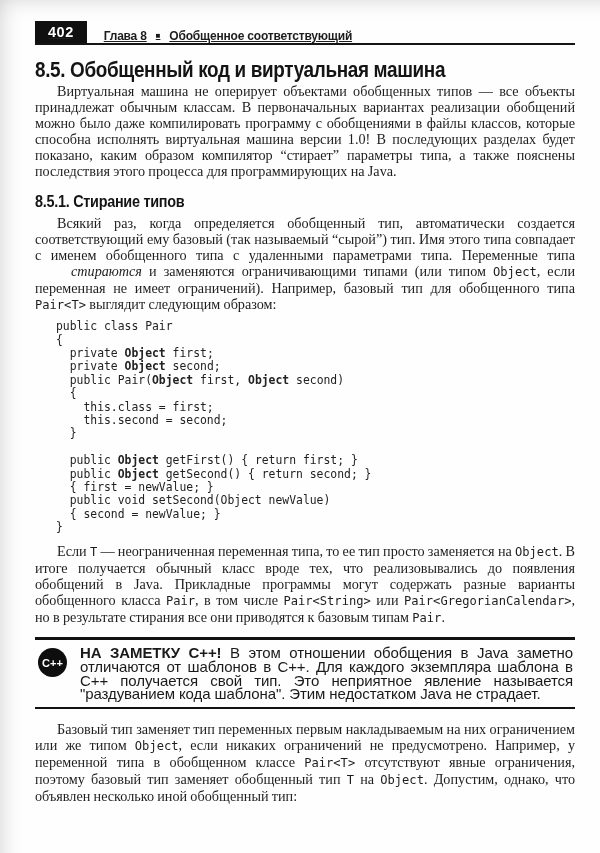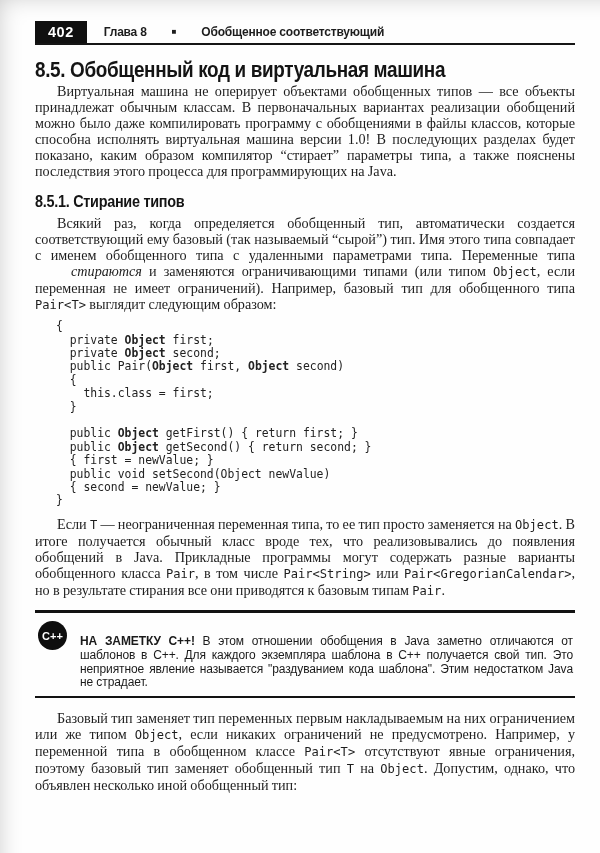--- a/index.html
+++ b/index.html
@@ -13,35 +13,36 @@
   }
   .page {
     position:absolute; inset:0;
     background:#fefefe;
     box-shadow: inset 16px 14px 24px -18px rgba(0,0,0,0.22);
   }
   .content { padding:21px 25px 0 35px; }
 
   
   .header-row {
-    display:flex; align-items:center;
+    display:flex; align-items:flex-end;
     border-bottom:2px solid #151515;
+    text-decoration:underline;
   }
   .pagenum {
     background:#101010; color:#ffffff;
     font-family:"Liberation Sans", sans-serif;
     font-weight:bold; font-size:14.5px;
     padding:3px 13px 3px 13px;
     display:flex; align-items:center;
     letter-spacing:0.5px;
   }
   .chapter {
     font-family:"Liberation Sans", sans-serif;
     font-weight:bold; font-size:12px;
-    display:flex; align-items:center; gap:25px;
+    display:flex; align-items:center; gap:9px;
     margin-left:17px;
     letter-spacing:-0.2px;
     white-space:nowrap;
   }
   .sq { font-size:8px; position:relative; top:-1px; }
 
   
   h1.sec {
     font-family:"Liberation Sans", sans-serif;
     font-weight:bold; font-size:21.5px;
@@ -90,25 +91,24 @@
   .note-icon {
     flex:0 0 29px; width:29px; height:29px;
     background:#0e0e0e; border-radius:50%;
     color:#fff; font-family:"Liberation Sans", sans-serif;
     font-weight:bold; font-size:11px;
     display:flex; align-items:center; justify-content:center;
     margin-top:2px; letter-spacing:0;
   }
   .note-text {
     font-family:"Liberation Sans", sans-serif;
-    font-size:12px; line-height:13.7px;
+    font-size:15px; line-height:13.7px;
     text-align:justify; letter-spacing:-0.1px;
     color:#1a1a1a;
     padding-right:2px;
-    margin-top:16px;
   }
 </style>
 </head>
 <body>
 
 <div class="page">
   <div class="content">
 
     <div class="header-row">
       <div class="pagenum">402</div>
@@ -121,26 +121,28 @@
 
     <h1 class="sec">8.5. Обобщенный код и виртуальная машина</h1>
 
     <p class="body"><span>Виртуальная машина не оперирует объектами обобщенных типов — все объекты принадлежат обычным классам. В первоначальных вариантах реализации обобщений можно было даже компилировать программу с обобщениями в файлы классов, которые способна исполнять виртуальная машина версии 1.0! В последующих разделах будет показано, каким образом компилятор “стирает” параметры типа, а также пояснены последствия этого процесса для программирующих на Java.</span></p>
 
     <h2 class="subsec">8.5.1. Стирание типов</h2>
 
     <p class="body" style="margin-top:4px"><span>Всякий раз, когда определяется обобщенный тип, автоматически создается соответствующий ему базовый (так называемый “сырой”) тип. Имя этого типа совпадает с именем обобщенного типа с удаленными параметрами типа. Переменные типа </span><span class="i">стираются</span><span> и заменяются ограничивающими типами (или типом </span><span class="mono">Object</span><span>, если переменная не имеет ограничений). Например, базовый тип для обобщенного типа </span><span class="mono">Pair&lt;T&gt;</span><span> выглядит следующим образом:</span></p>
 
     <div class="code">
+        <div class="code-line"><span>public class Pair</span></div>
         <div class="code-line"><span>{</span></div>
         <div class="code-line"><span>  private </span><span class="b">Object</span><span> first;</span></div>
         <div class="code-line"><span>  private </span><span class="b">Object</span><span> second;</span></div>
         <div class="code-line"><span>  public Pair(</span><span class="b">Object</span><span> first, </span><span class="b">Object</span><span> second)</span></div>
         <div class="code-line"><span>  {</span></div>
         <div class="code-line"><span>    this.class = first;</span></div>
+        <div class="code-line"><span>    this.second = second;</span></div>
         <div class="code-line"><span>  }</span></div>
         <div class="code-line">&nbsp;</div>
         <div class="code-line"><span>  public </span><span class="b">Object</span><span> getFirst() { return first; }</span></div>
         <div class="code-line"><span>  public </span><span class="b">Object</span><span> getSecond() { return second; }</span></div>
         <div class="code-line"><span>  { first = newValue; }</span></div>
         <div class="code-line"><span>  public void setSecond(Object newValue)</span></div>
         <div class="code-line"><span>  { second = newValue; }</span></div>
         <div class="code-line"><span>}</span></div>
       </div>
 

